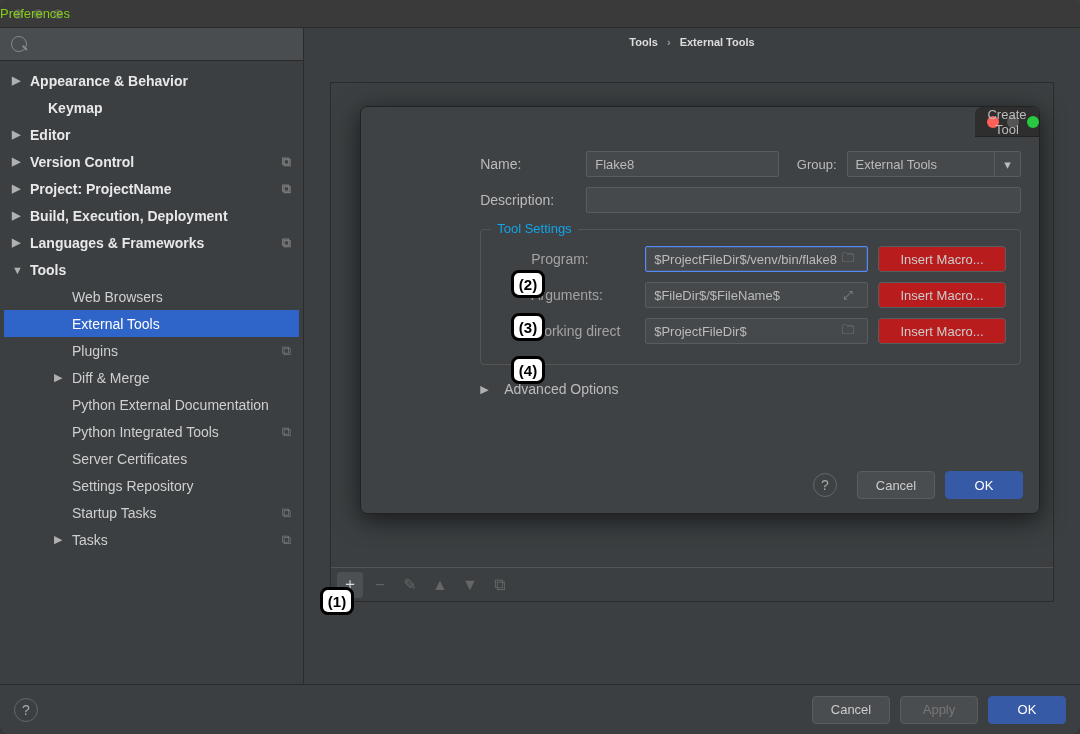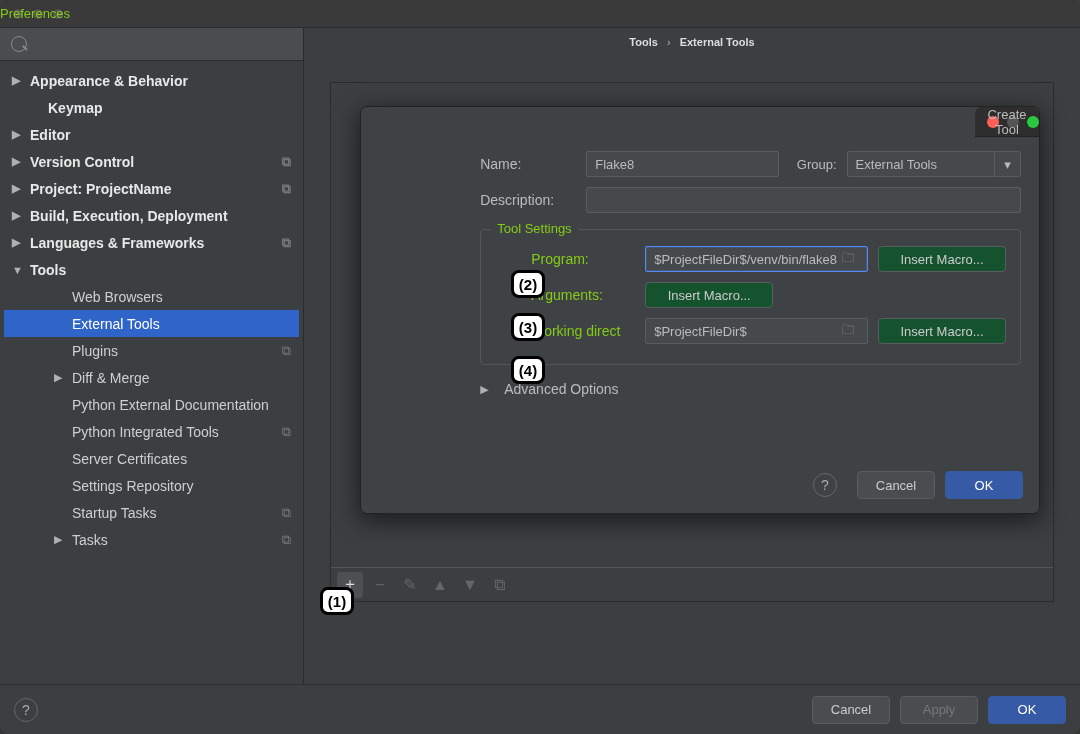--- a/index.html
+++ b/index.html
@@ -147,41 +147,41 @@
     border-top-left-radius:7px; border-top-right-radius:7px;
     position:relative;
   }
   .dlg-traffic { display:flex; gap:8px; padding-left:12px;}
   .tdot { width:12px; height:12px; border-radius:50%; }
   .td-r { background:#ff5f57;} .td-y{background:#555;} .td-g{background:#28c940;}
   .dlg-title .t { position:absolute; left:0; right:0; text-align:center; color:#bbb; font-size:13px;}
   .dlg-body { flex:1; padding:14px 18px 10px 18px; display:flex; flex-direction:column; }
   .form-row { display:flex; align-items:center; margin-bottom:10px; gap:10px;}
   .flabel { width:96px; color:#bbb; font-size:14px; }
-  .flabel-sm { width:140px; padding-left:36px; color:#84cc16; font-size:14px;}
+  .flabel-sm { width:140px; padding-left:36px; color:#a3a3a3; font-size:14px;}
   .finput {
     flex:1; height:26px;
     background:#46494b; border:1px solid #5a5d5f; border-radius:2px;
     color:#bbb; padding:0 8px; font-size:13px;
     display:flex; align-items:center;
     min-width:0;
   }
   .finput.focus { border:1px solid #548af7; box-shadow:0 0 0 1px #548af733 inset;}
   .finput-small { width:220px; }
   .fieldset {
     border:1px solid #555; border-radius:4px;
     padding:16px 14px 10px 14px; margin-top:6px; position:relative;
   }
   .fieldset-legend {
     position:absolute; top:-9px; left:10px;
-    background:#3f4244; padding:0 6px; color:#84cc16; font-size:13px;
+    background:#3f4244; padding:0 6px; color:#0ea5e9; font-size:13px;
   }
   .insert-btn {
     width:128px; height:26px;
-    background:#14532d; border:1px solid #5a5d5f; border-radius:4px;
+    background:#b91c1c; border:1px solid #5a5d5f; border-radius:4px;
     color:#ccc; font-size:13px; display:flex; align-items:center; justify-content:center;
   }
   .icon-sq { width:22px; display:flex; align-items:center; justify-content:center; color:#888;}
   .expand-ico { font-size:12px; }
   .adv-row { margin-top:16px; display:flex; align-items:center; gap:6px; color:#bbb; font-size:14px;}
   .dlg-foot { display:flex; align-items:center; padding:10px 16px 14px 16px; gap:10px;}
   
   .annot {
     position:absolute;
     width:34px; height:28px;
@@ -366,20 +366,24 @@
         <div class="flabel-sm">Program:</div>
         <div class="finput focus" style="flex:1">
           <span style="flex:1;overflow:hidden;text-overflow:ellipsis">$ProjectFileDir$/venv/bin/flake8</span>
           <span class="icon-sq">🗀</span>
         </div>
         <div class="insert-btn">Insert Macro...</div>
       </div>
 
       <div class="form-row">
         <div class="flabel-sm">Arguments:</div>
+        <div class="finput" style="flex:1">
+          <span style="flex:1">$FileDir$/$FileName$</span>
+          <span class="icon-sq expand-ico">⤢</span>
+        </div>
         <div class="insert-btn">Insert Macro...</div>
       </div>
 
       <div class="form-row">
         <div class="flabel-sm" style="overflow:hidden">Working direct</div>
         <div class="finput" style="flex:1">
           <span style="flex:1">$ProjectFileDir$</span>
           <span class="icon-sq">🗀</span>
         </div>
         <div class="insert-btn">Insert Macro...</div>

